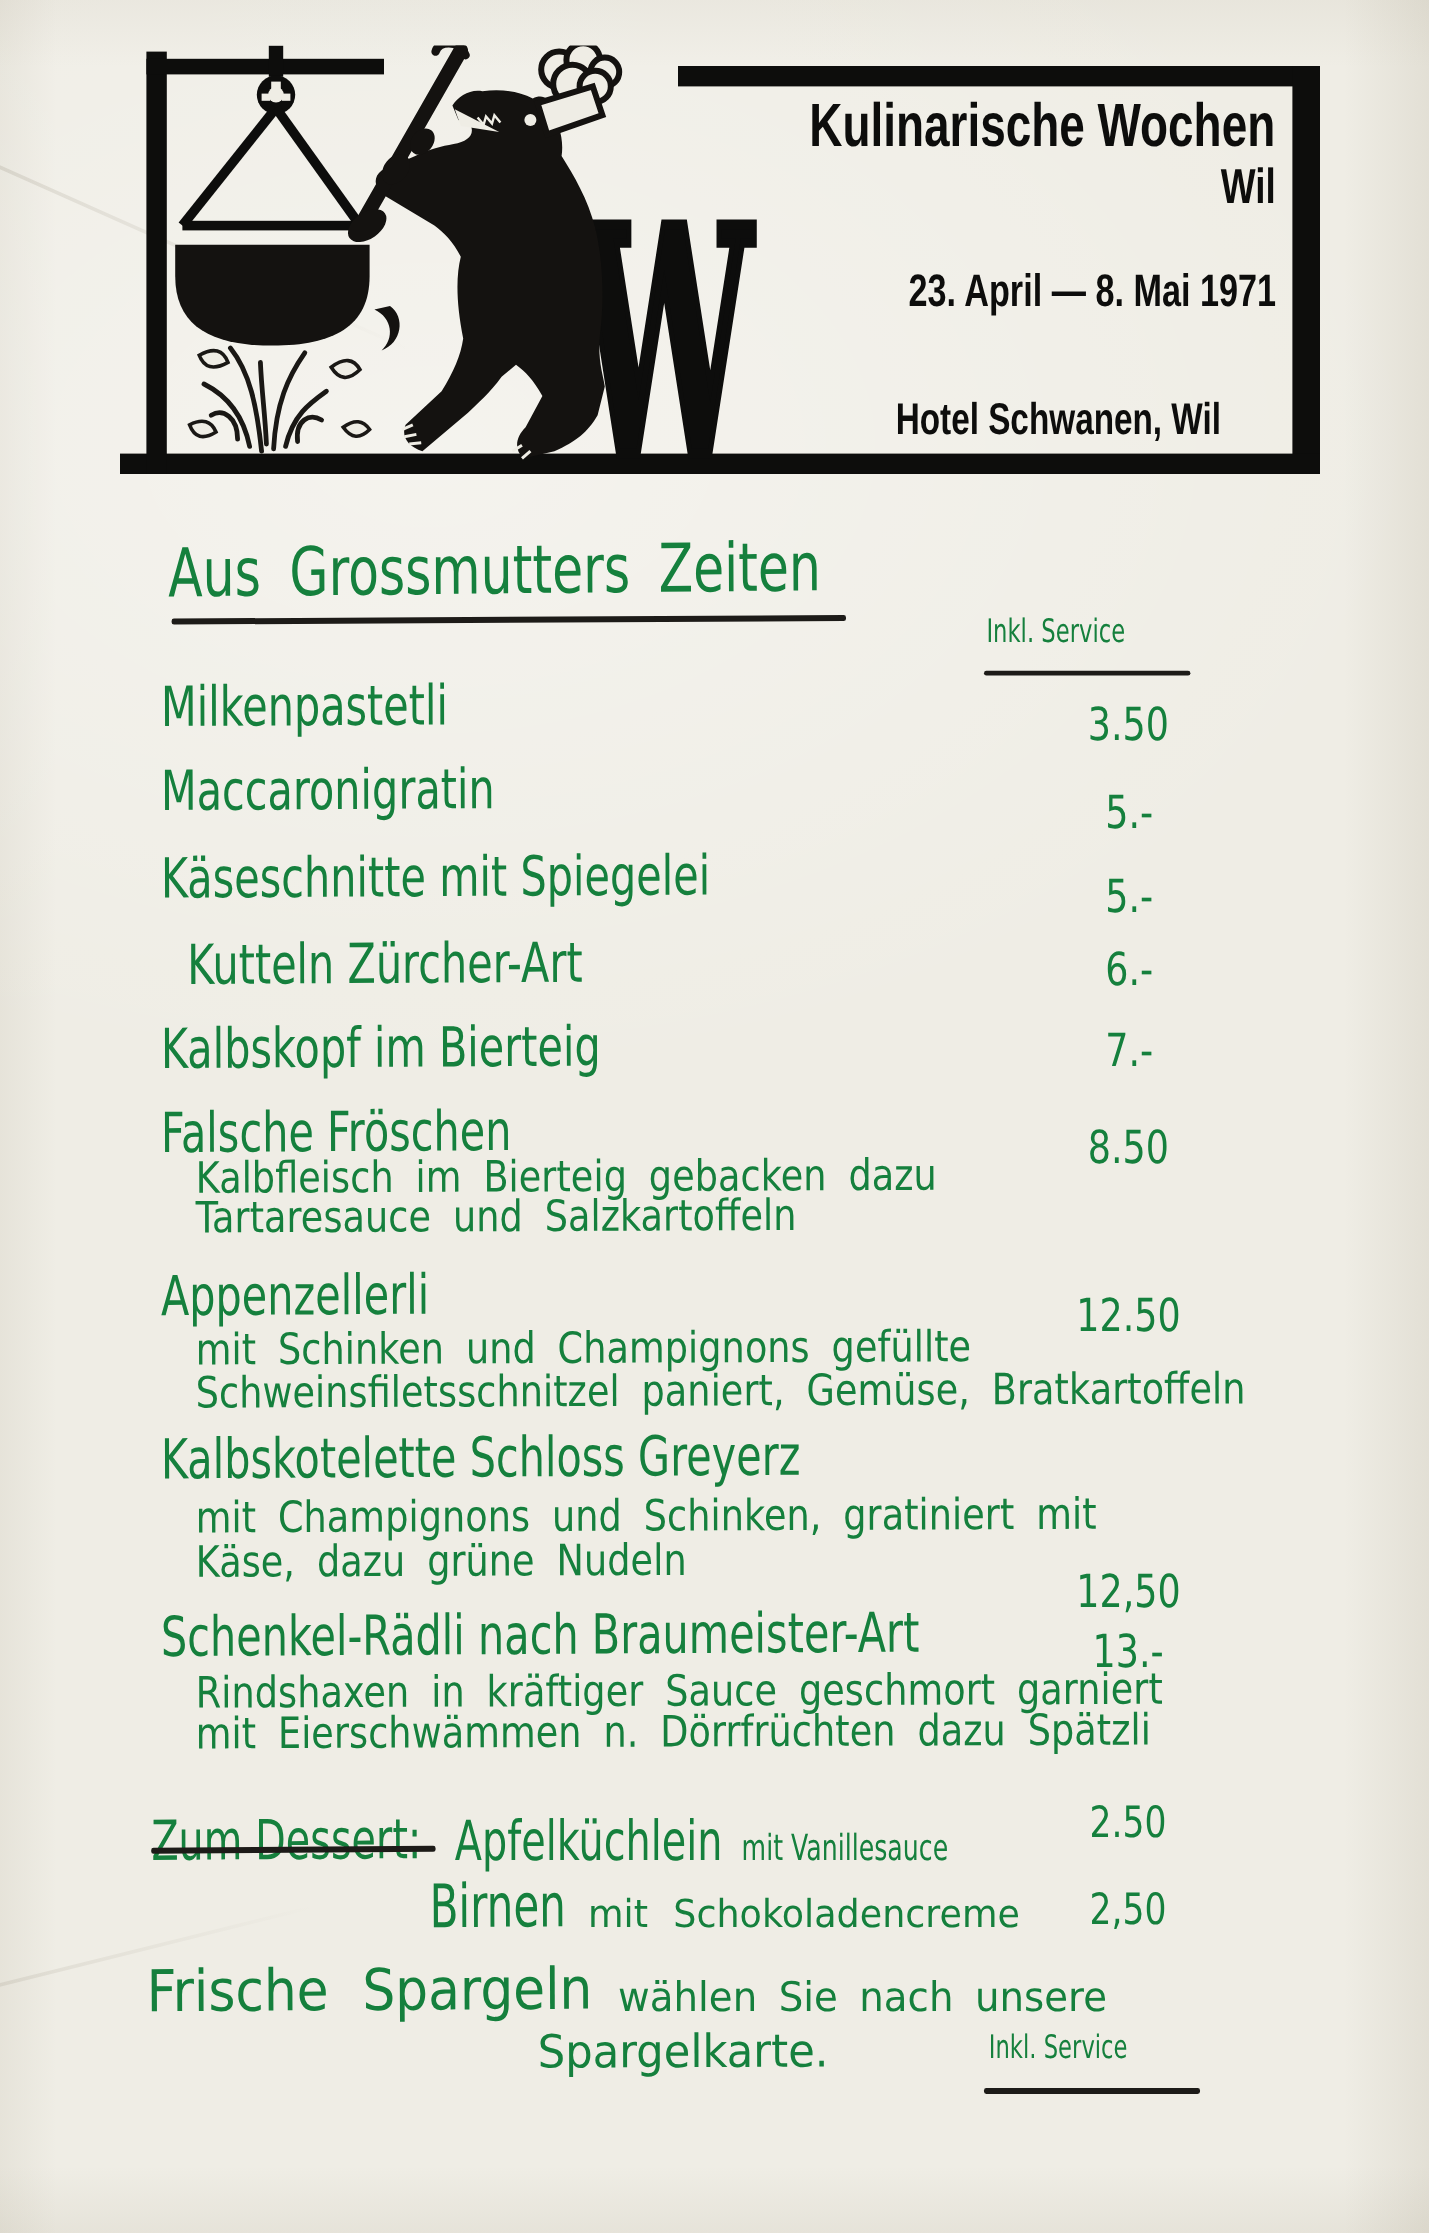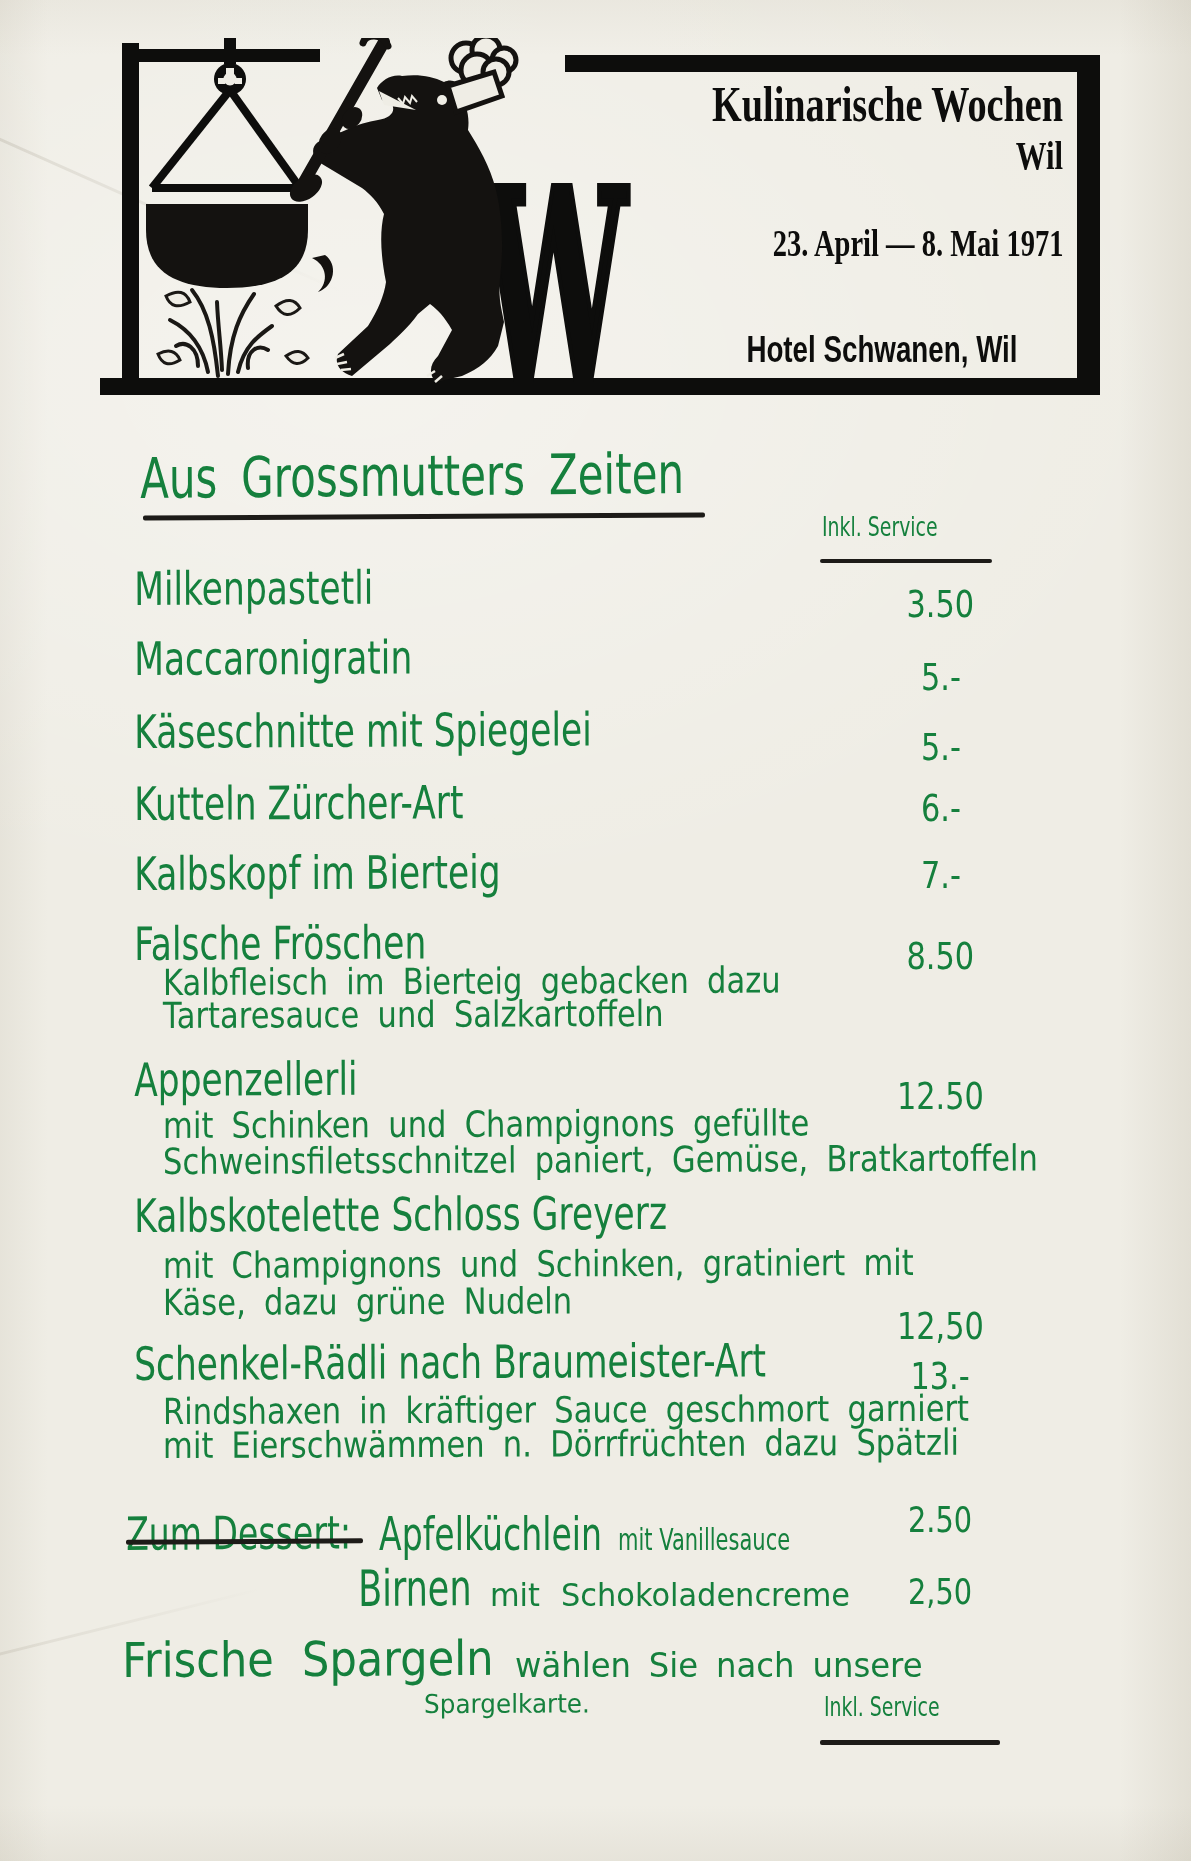--- a/index.html
+++ b/index.html
@@ -21,21 +21,21 @@
     transform:rotate(24deg);transform-origin:left top;pointer-events:none;}
   .crease-bl{position:absolute;left:-30px;top:1660px;width:300px;height:3px;
     background:linear-gradient(90deg, rgba(120,110,90,.15), rgba(120,110,90,0));
     transform:rotate(-14deg);transform-origin:left top;pointer-events:none;}
 
   .abs{position:absolute;}
 
   
   .print{color:#0d0d0c;font-family:"Liberation Sans", sans-serif;font-weight:bold;line-height:1;}
   .print .sq{display:inline-block;transform:scaleX(.75);transform-origin:right top;white-space:nowrap;letter-spacing:0;}
-  .hdr-right{right:128px;text-align:left;font-family:Liberation Serif, serif;}
+  .hdr-right{right:128px;text-align:left;}
   .hdr-l1{top:79px;font-size:51px;}
   .hdr-l2{top:135px;font-size:41px;}
   .hdr-l3{top:178px;font-size:38px;margin-top:46px;}
   .hdr-venue{top:331px;right:174px;text-align:right;font-size:37px;}
 
   
   .hand{line-height:1;white-space:nowrap;color:#15803d;}
   .hand .sq{display:inline-block;transform-origin:left top;white-space:nowrap;}
   .name{font-size:46px;left:134px;}
   .name .sq{transform:scaleX(.75) rotate(-.25deg);}
@@ -167,21 +167,21 @@
 
 <div class="abs hand name" style="top:566px;"><span class="sq">Milkenpastetli</span></div>
 <div class="abs hand price" style="top:585px;"><span class="sq">3.50</span></div>
 
 <div class="abs hand name" style="top:636px;"><span class="sq">Maccaronigratin</span></div>
 <div class="abs hand price" style="top:658px;"><span class="sq">5.-</span></div>
 
 <div class="abs hand name" style="top:709px;"><span class="sq">Käseschnitte mit Spiegelei</span></div>
 <div class="abs hand price" style="top:728px;"><span class="sq">5.-</span></div>
 
-<div class="abs hand name" style="top:781px;"><span class="sq">Kutteln Zürcher-Art</span></div>
+<div class="abs hand name" style="top:781px;margin-left:22px;"><span class="sq">Kutteln Zürcher-Art</span></div>
 <div class="abs hand price" style="top:789px;"><span class="sq">6.-</span></div>
 
 <div class="abs hand name" style="top:851px;"><span class="sq">Kalbskopf im Bierteig</span></div>
 <div class="abs hand price" style="top:856px;"><span class="sq">7.-</span></div>
 
 <div class="abs hand name" style="top:921px;"><span class="sq">Falsche Fröschen</span></div>
 <div class="abs hand price" style="top:937px;"><span class="sq">8.50</span></div>
 <div class="abs hand desc" style="top:965px;"><span class="sq">Kalbfleisch im Bierteig gebacken dazu</span></div>
 <div class="abs hand desc" style="top:998px;"><span class="sq">Tartaresauce und Salzkartoffeln</span></div>
 
@@ -207,20 +207,20 @@
 <div class="abs hand price" style="top:1502px;font-size:36px;"><span class="sq">2.50</span></div>
 
 <div class="abs hand" style="left:358px;top:1564px;font-size:50px;">
   <span class="sq" style="transform:scaleX(.7) rotate(-.3deg);">Birnen</span><span class="sq" style="font-size:32px;transform:scaleX(.95);margin-left:-30px;word-spacing:12px;">mit Schokoladencreme</span>
 </div>
 <div class="abs hand price" style="top:1574px;font-size:36px;"><span class="sq">2,50</span></div>
 
 <div class="abs hand" style="left:122px;top:1636px;font-size:48px;word-spacing:16px;">
   <span class="sq" style="transform:scaleX(.9) rotate(-.3deg);">Frische Spargeln</span><span class="sq" style="font-size:34px;transform:scaleX(.95);margin-left:-20px;word-spacing:8px;">wählen Sie nach unsere</span>
 </div>
-<div class="abs hand" style="left:424px;top:1691px;font-size:26px;">
+<div class="abs hand" style="left:448px;top:1691px;font-size:38px;">
   <span class="sq" style="transform:scaleX(.95) rotate(-.2deg);">Spargelkarte.</span>
 </div>
 
 <div class="abs hand svc" style="left:824px;top:1693px;">
   <span class="sq">Inkl. Service</span>
 </div>
 <div class="abs rule" style="left:820px;top:1740px;width:180px;height:5px;"></div>
 
 </body></html>

